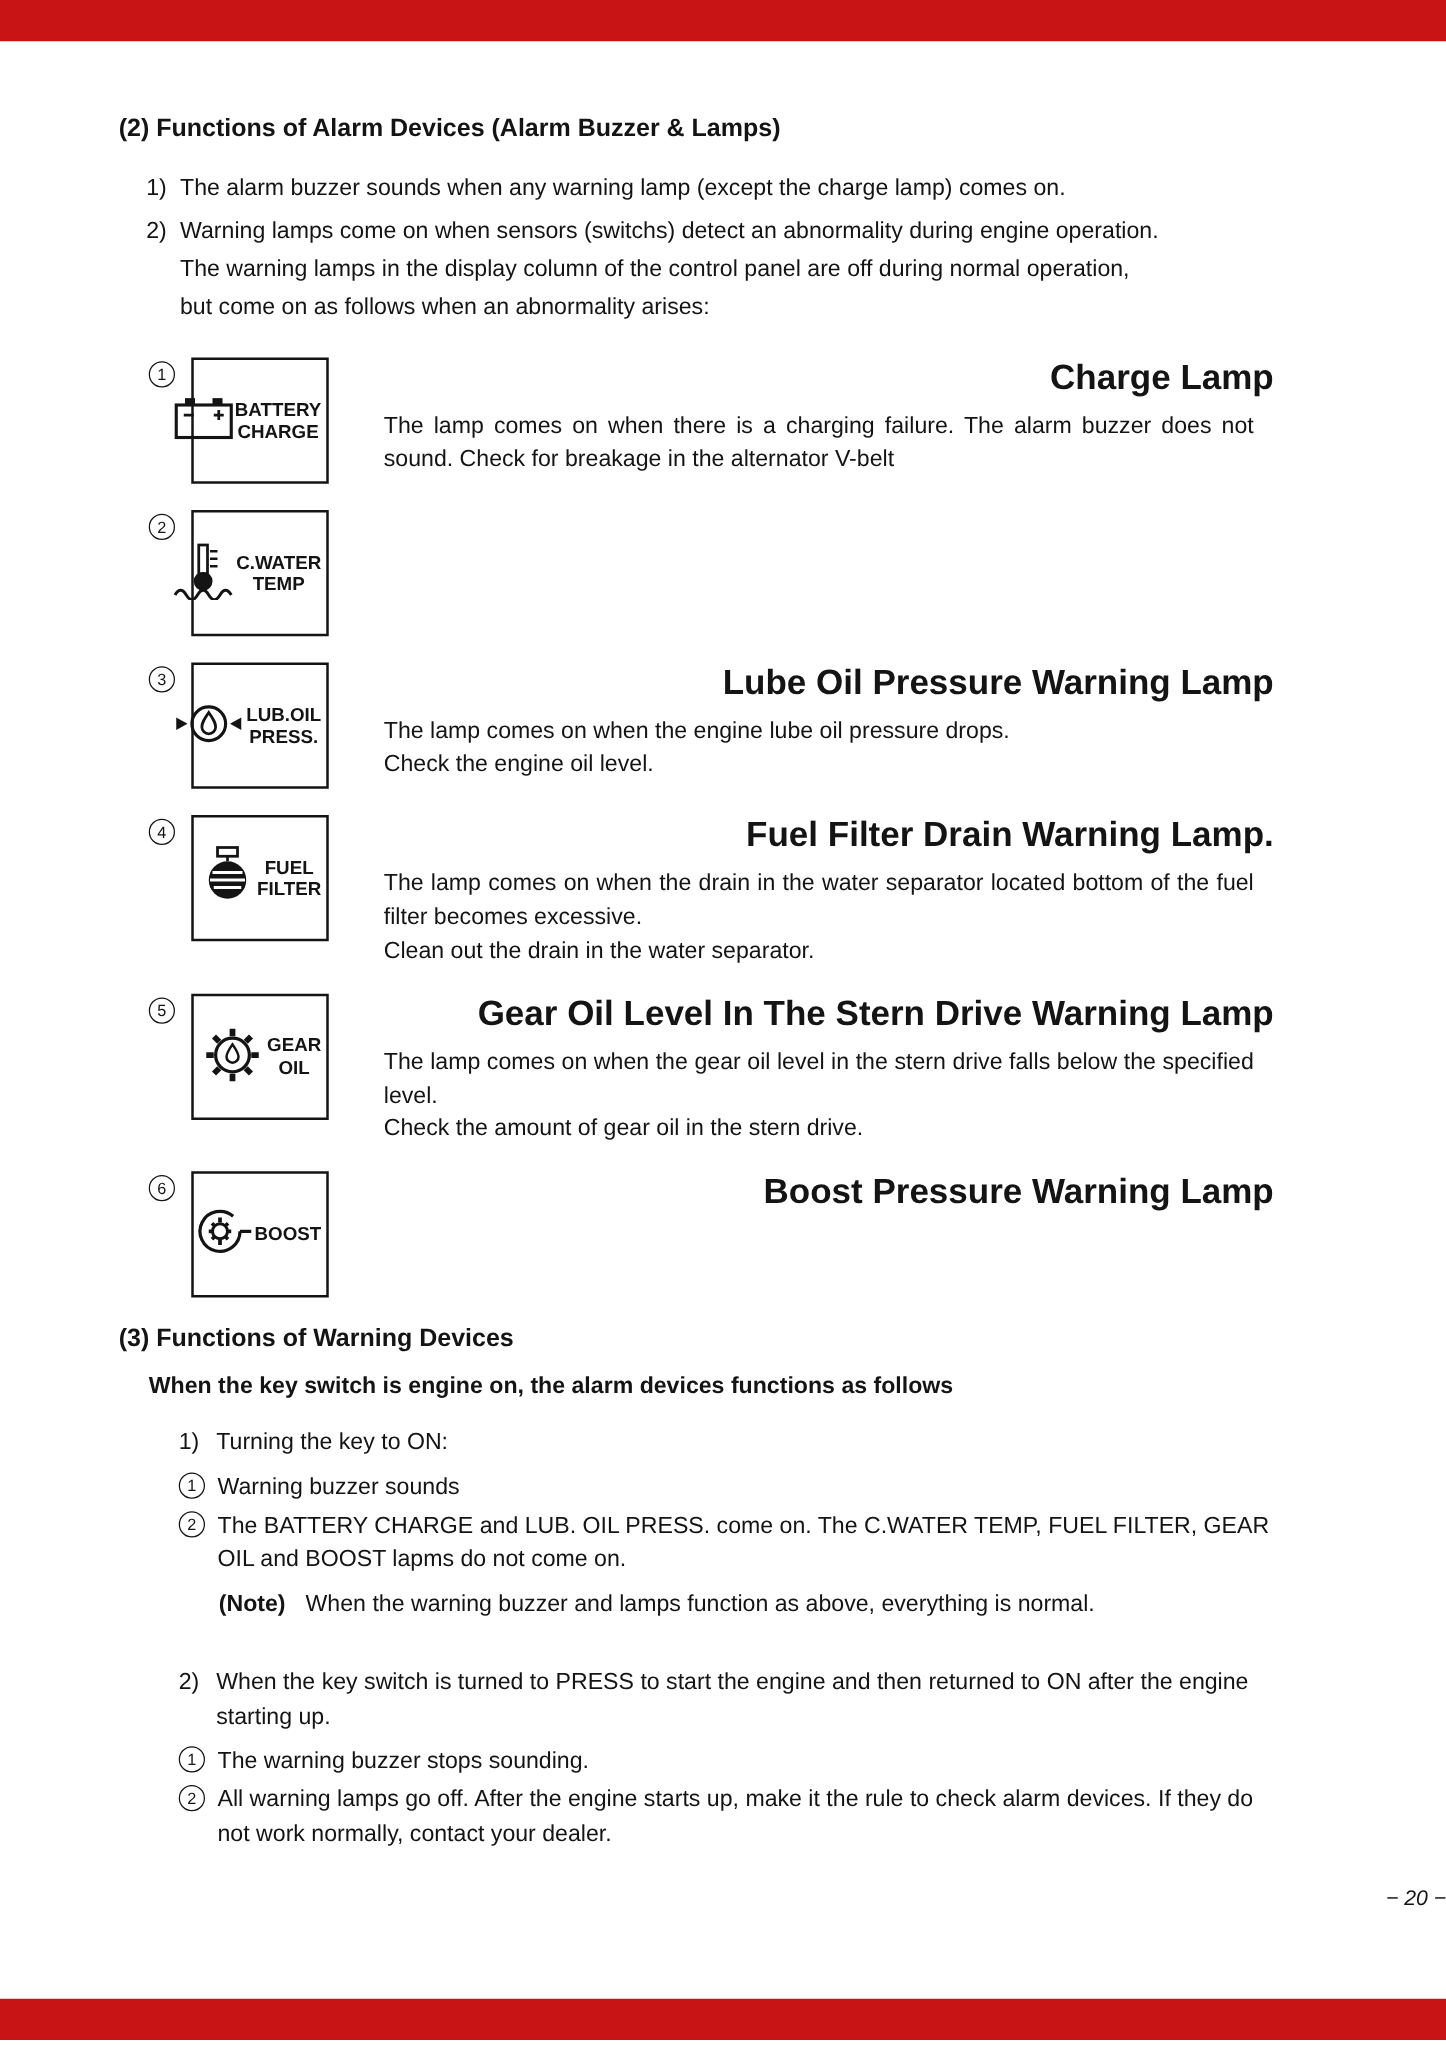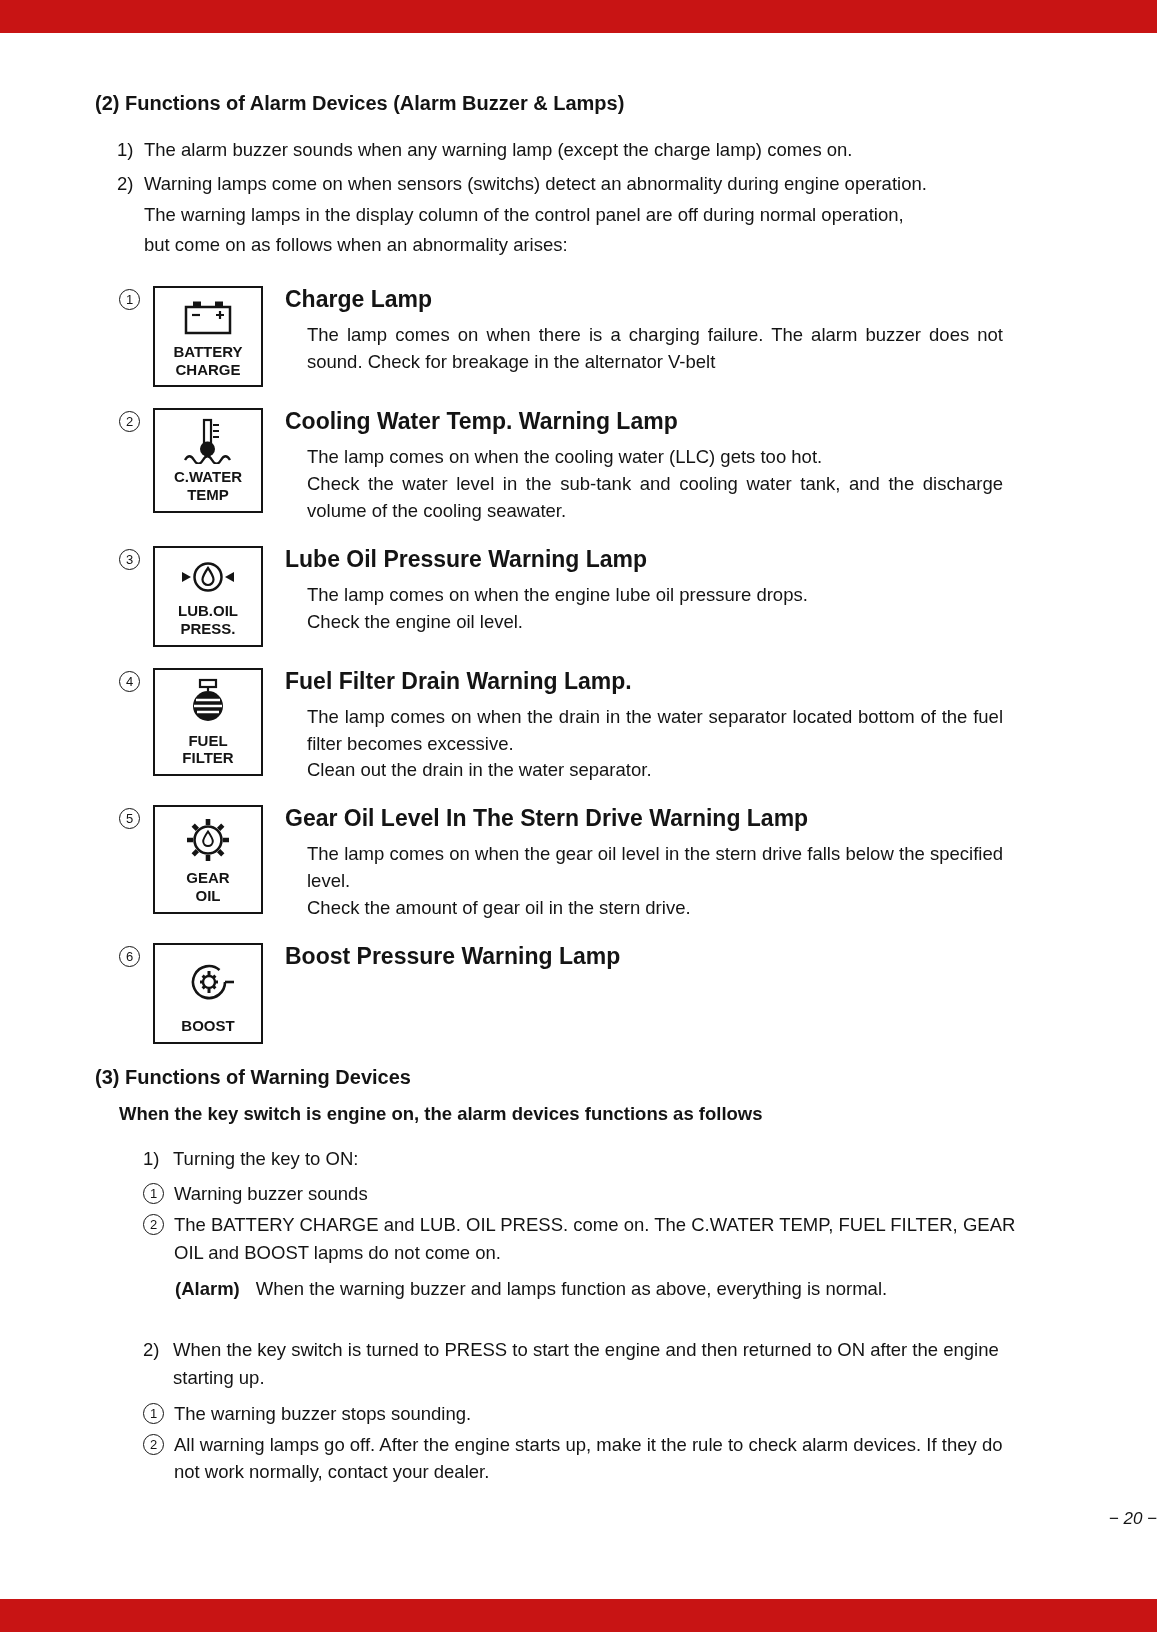--- a/index.html
+++ b/index.html
@@ -18,26 +18,26 @@
   .num-row .num { flex:none; width:27px; }
   .num-row p { margin:0; white-space:pre-line; }
 
   .items { margin-top:26px; }
   .alarm-item { display:flex; align-items:flex-start; margin:0 0 21px 0; }
   .item-num { flex:none; width:34px; margin-left:24px; padding-top:3px; }
   .circle-num { display:inline-flex; align-items:center; justify-content:center;
                 width:21px; height:21px; border:1.6px solid #141414; border-radius:50%;
                 font-size:13px; line-height:1; box-sizing:border-box; background:#fff; }
   .icon-box { flex:none; width:110px; min-height:101px; border:2px solid #141414;
-              display:flex; flex-direction:column; align-items:center; justify-content:flex-end;
+              display:flex; flex-direction:row; align-items:center; justify-content:flex-end;
               padding:8px 4px 7px; box-sizing:border-box; background:#fff; }
   .icon { flex:1; display:flex; align-items:center; justify-content:center; padding-bottom:4px; }
   .icon-label { font-weight:bold; font-size:15px; text-align:center; line-height:1.18; white-space:pre-line; }
   .item-body { flex:1; margin-left:22px; }
-  .item-heading { font-size:23px; font-weight:bold; margin:0 0 9px 0; }
+  .item-heading { font-size:28px; font-weight:bold; margin:0 0 9px 0;text-align:right; }
   .item-text { font-size:18.5px; line-height:1.45; margin:0 16px 0 22px; text-align:justify; white-space:pre-line; }
 
   .section3 { margin-top:22px; }
   .section3 .section-title { margin-bottom:14px; }
   .subtitle { font-size:18.5px; font-weight:bold; margin:0 0 20px 24px; }
   .step { margin-left:48px; margin-bottom:26px; }
   .step-head { display:flex; font-size:18.5px; line-height:1.5; margin-bottom:8px; }
   .step-head .num { flex:none; width:30px; }
   .step-head p { margin:0; }
   .bullet { display:flex; font-size:18.5px; line-height:1.5; margin:3px 0; }
@@ -106,25 +106,20 @@
             <svg width="52" height="46" viewBox="0 0 52 46">
               <rect x="22" y="2" width="7" height="23" fill="none" stroke="#141414" stroke-width="2.2"></rect>
               <path d="M31 7 h6 M31 13 h6 M31 19 h6" stroke="#141414" stroke-width="2" fill="none"></path>
               <circle cx="25.5" cy="31" r="7.5" fill="#141414"></circle>
               <path d="M3 42 c3 -5 6 -5 9 0 c3 5 6 5 9 0 c3 -5 6 -5 9 0 c3 5 6 5 9 0 c3 -5 6 -5 9 0" fill="none" stroke="#141414" stroke-width="2.4"></path>
             </svg>
           </div>
           <div class="icon-label">C.WATER
 TEMP</div>
         </div>
-        <div class="item-body">
-          <h2 class="item-heading">Cooling Water  Temp. Warning Lamp</h2>
-          <p class="item-text">The lamp comes on when the cooling water (LLC) gets too hot.
-Check the water level in the sub-tank and cooling water tank, and the discharge volume of the cooling seawater.</p>
-        </div>
       </div>
 
       <div class="alarm-item">
         <div class="item-num">
           <span class="circle-num">3</span>
         </div>
         <div class="icon-box">
           <div class="icon">
             <svg width="60" height="40" viewBox="0 0 60 40">
               <circle cx="30" cy="20" r="13.5" fill="none" stroke="#141414" stroke-width="2.5"></circle>
@@ -225,21 +220,21 @@
         </div>
         <div class="bullet">
           <span class="circle-num">1</span>
           <p>Warning buzzer sounds</p>
         </div>
         <div class="bullet">
           <span class="circle-num">2</span>
           <p>The BATTERY CHARGE and LUB. OIL PRESS. come on.  The C.WATER TEMP, FUEL FILTER, GEAR OIL and BOOST lapms do not come on.</p>
         </div>
         <div class="note">
-          <span class="note-label">(Alarm)</span><span>When the warning buzzer and lamps function as above, everything is normal.</span>
+          <span class="note-label">(Note)</span><span>When the warning buzzer and lamps function as above, everything is normal.</span>
         </div>
       </div>
 
       <div class="step" style="margin-top:34px;">
         <div class="step-head">
           <span class="num">2)</span>
           <p>When the key switch is turned to PRESS to start the engine and then returned to ON after the engine starting up.</p>
         </div>
         <div class="bullet">
           <span class="circle-num">1</span>

